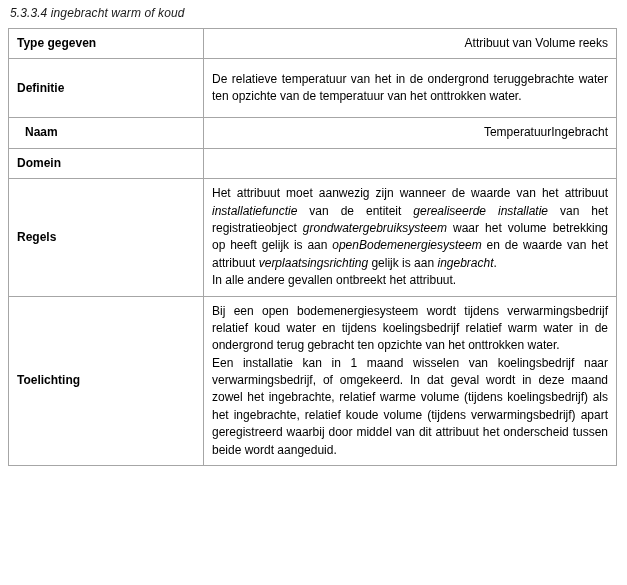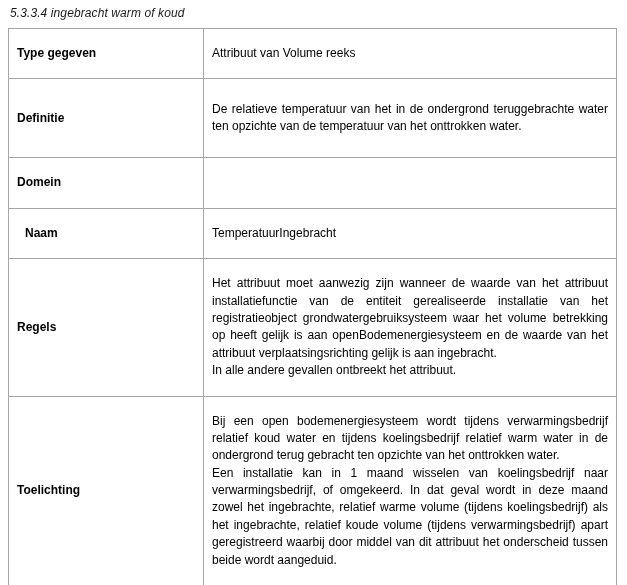--- a/index.html
+++ b/index.html
@@ -29,40 +29,41 @@
   }
   table.spec {
     border-collapse: collapse;
     width: 609px;
     table-layout: fixed;
     border: 1px solid #808080;
   }
   table.spec td {
     border: 1px solid #a6a6a6;
     vertical-align: middle;
-    padding: 16px 8px;
+    padding: 6px 8px;
     font-size: 12px;
     line-height: 1.45;
   }
   td.label {
     width: 178px;
     font-weight: bold;
     padding-left: 8px;
   }
   td.label.indent {
     padding-left: 16px;
   }
   td.value {
     text-align: justify;
     text-justify: inter-word;
   }
   td.value.plain {
-    text-align: left;
+    text-align: right;
   }
   .italic {
+    font-style: italic;
   }
   tr.tall-def td {
     height: 46px;
   }
   tr.rules td {
     vertical-align: middle;
   }
   p.para {
     margin: 0;
   }
@@ -86,27 +87,27 @@
       </tr>
 
       <tr class="tall-def">
         <td class="label">Definitie</td>
         <td class="value">De relatieve temperatuur van het in de ondergrond teruggebrachte water ten opzichte van de temperatuur van het onttrokken water.</td>
       </tr>
 
 
 
       <tr>
-        <td class="label">Domein</td>
-        <td class="value plain"></td>
+        <td class="label indent">Naam</td>
+        <td class="value plain">TemperatuurIngebracht</td>
       </tr>
 
       <tr>
-        <td class="label indent">Naam</td>
-        <td class="value plain">TemperatuurIngebracht</td>
+        <td class="label">Domein</td>
+        <td class="value plain"></td>
       </tr>
 
       <tr class="rules">
         <td class="label">Regels</td>
         <td class="value">
           <p class="para"><span>Het attribuut moet aanwezig zijn wanneer de waarde van het attribuut </span><span class="italic">installatiefunctie</span><span> van de entiteit </span><span class="italic">gerealiseerde installatie</span><span> van het registratieobject </span><span class="italic">grondwatergebruiksysteem</span><span> waar het volume betrekking op heeft gelijk is aan </span><span class="italic">openBodemenergiesysteem</span><span> en de waarde van het attribuut </span><span class="italic">verplaatsingsrichting</span><span> gelijk is aan </span><span class="italic">ingebracht</span><span>.</span></p>
           <p class="para">In alle andere gevallen ontbreekt het attribuut.</p>
         </td>
       </tr>
 

